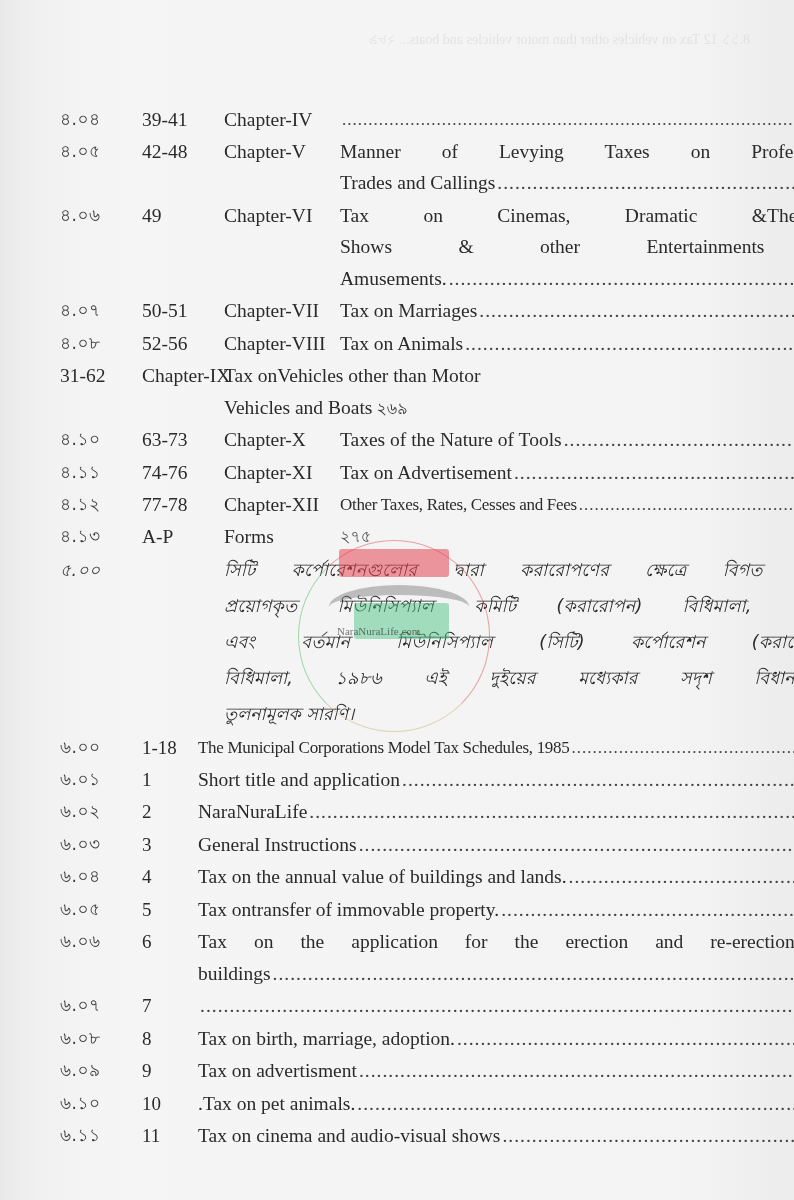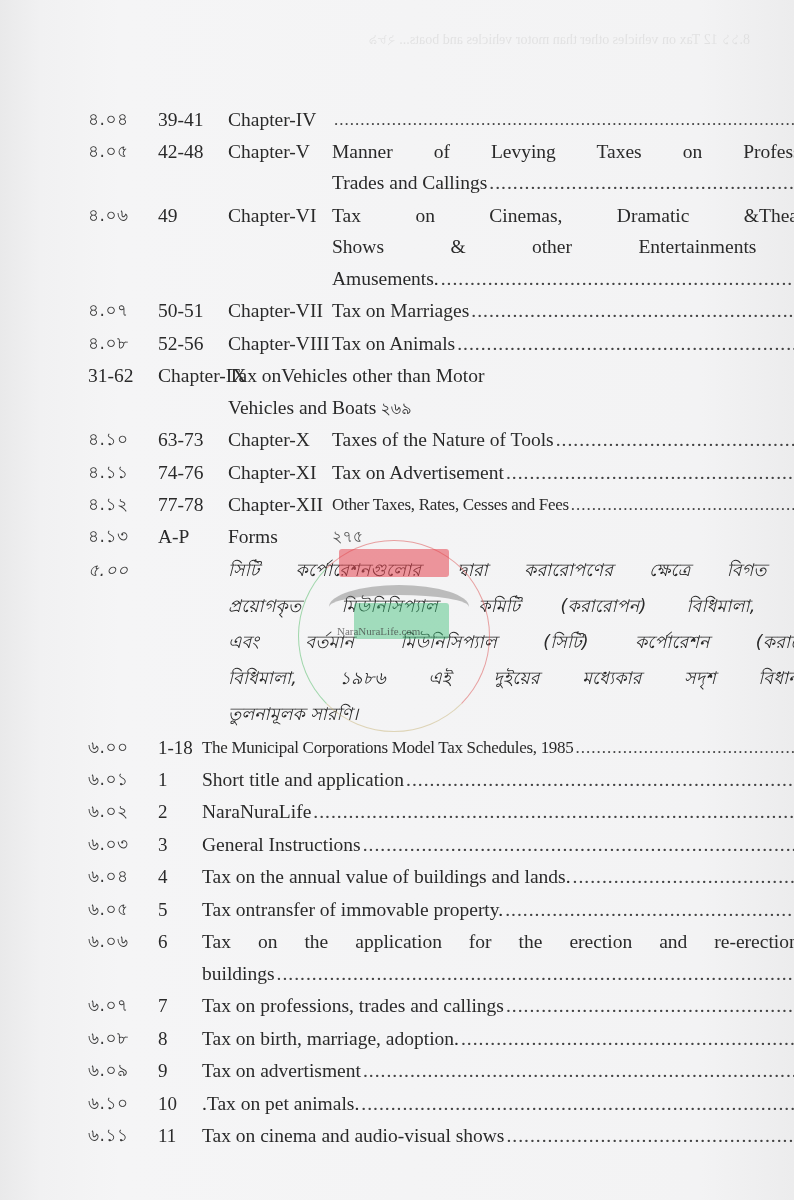--- a/index.html
+++ b/index.html
@@ -12,25 +12,24 @@
   }
   .bleed {
     position: absolute; left: 150px; top: 28px; width: 600px;
     font-size: 14px; color: #d4d4d4; white-space: nowrap;
     transform: scaleX(-1); opacity: 0.55;
   }
   .toc { position: absolute; left: 0; top: 104px; width: 794px; }
   .row {
     display: grid;
     grid-template-columns: 64px 64px 98px 506px;
-    column-gap: 6px;
+    column-gap: 18px;
     padding-left: 60px;
     font-size: 19.5px;
     line-height: 31.5px;
-    margin-left: 28px;
   }
   .row .sec { font-family: "DejaVu Sans", sans-serif; font-size: 17px; color: #3a3a3a; letter-spacing: 0.5px; }
   .row .rule { }
   .row .chap { white-space: nowrap; }
   .row .title { position: relative; }
   .line { display: flex; align-items: baseline; }
   .line .txt { white-space: nowrap; }
   .line.justify .txt { flex: 1; text-align: justify; text-align-last: justify; }
   .line .dots {
     flex: 1; overflow: hidden; white-space: nowrap; letter-spacing: 1px; color: #444;
@@ -297,21 +296,20 @@
             <span class="dots"></span>
             <span class="pg">২৯২</span>
           </div>
         </div>
       </div>
       <div class="row s6">
         <span class="sec">৬.০৭</span>
         <span class="rule">7</span>
         <div class="title">
           <div class="line">
-            <span class="txt">Tax on professions, trades and callings </span>
             <span class="dots"></span>
             <span class="pg">২৯৩</span>
           </div>
         </div>
       </div>
       <div class="row s6">
         <span class="sec">৬.০৮</span>
         <span class="rule">8</span>
         <div class="title">
           <div class="line">

